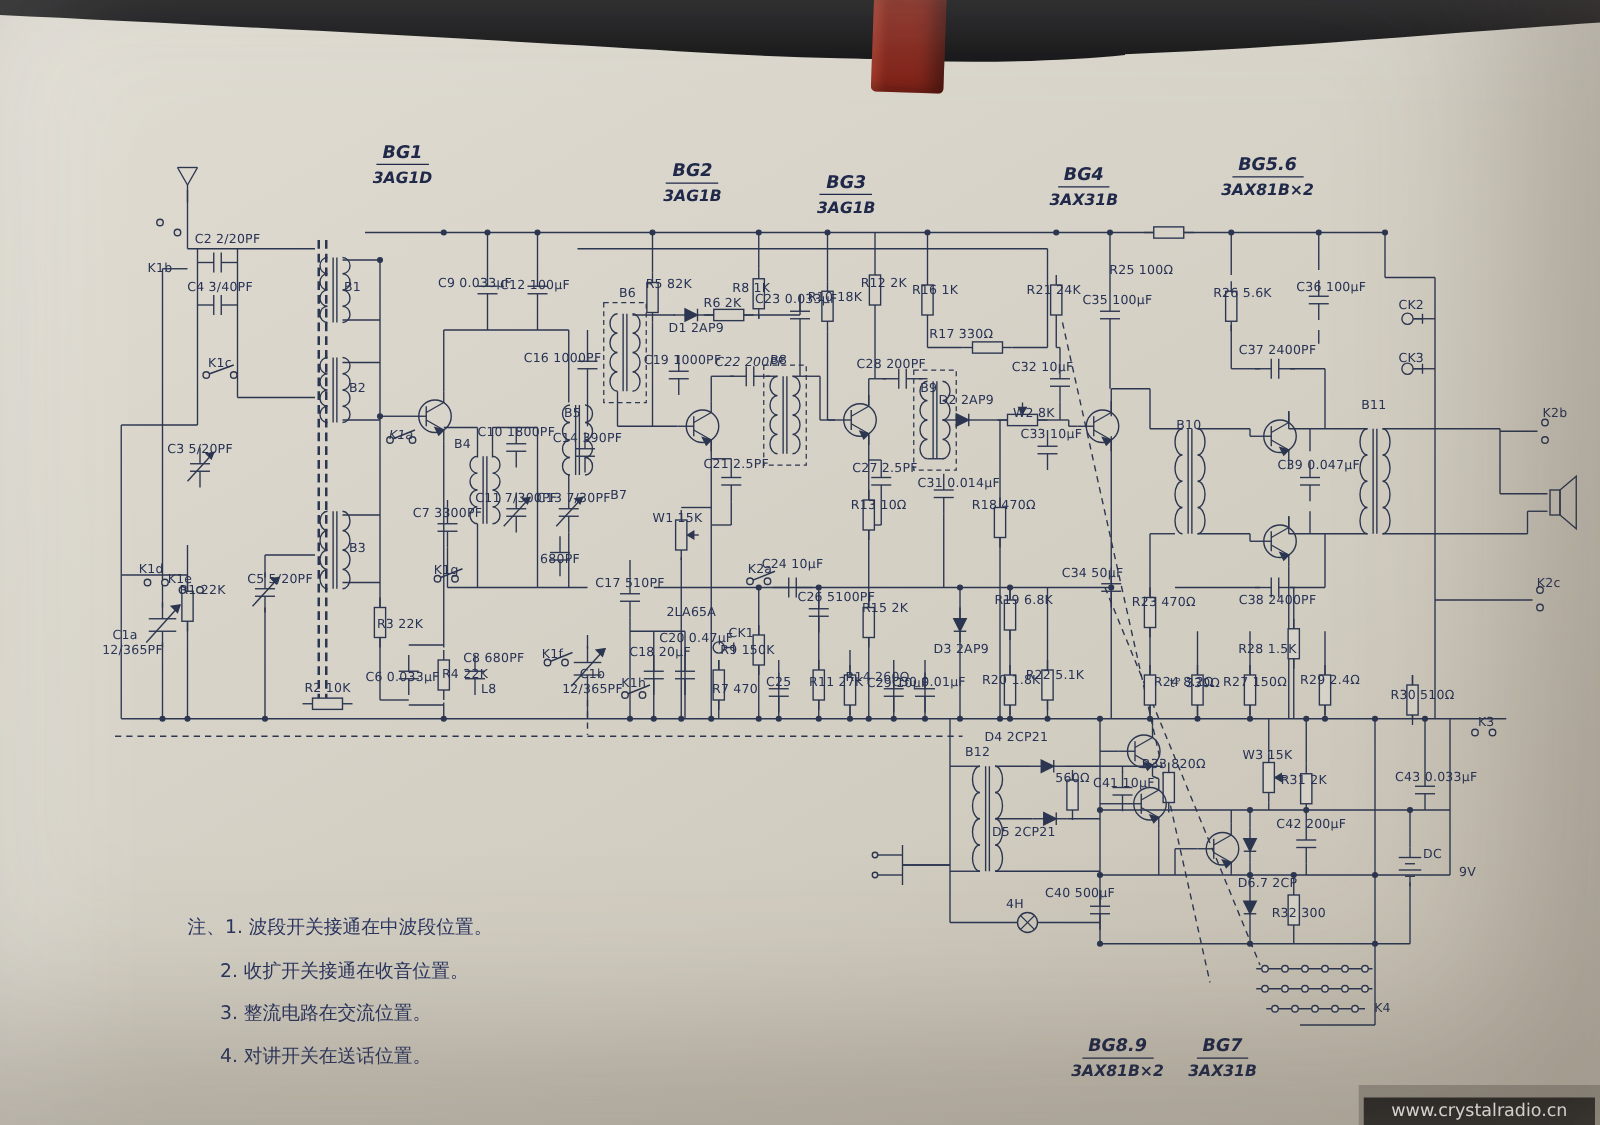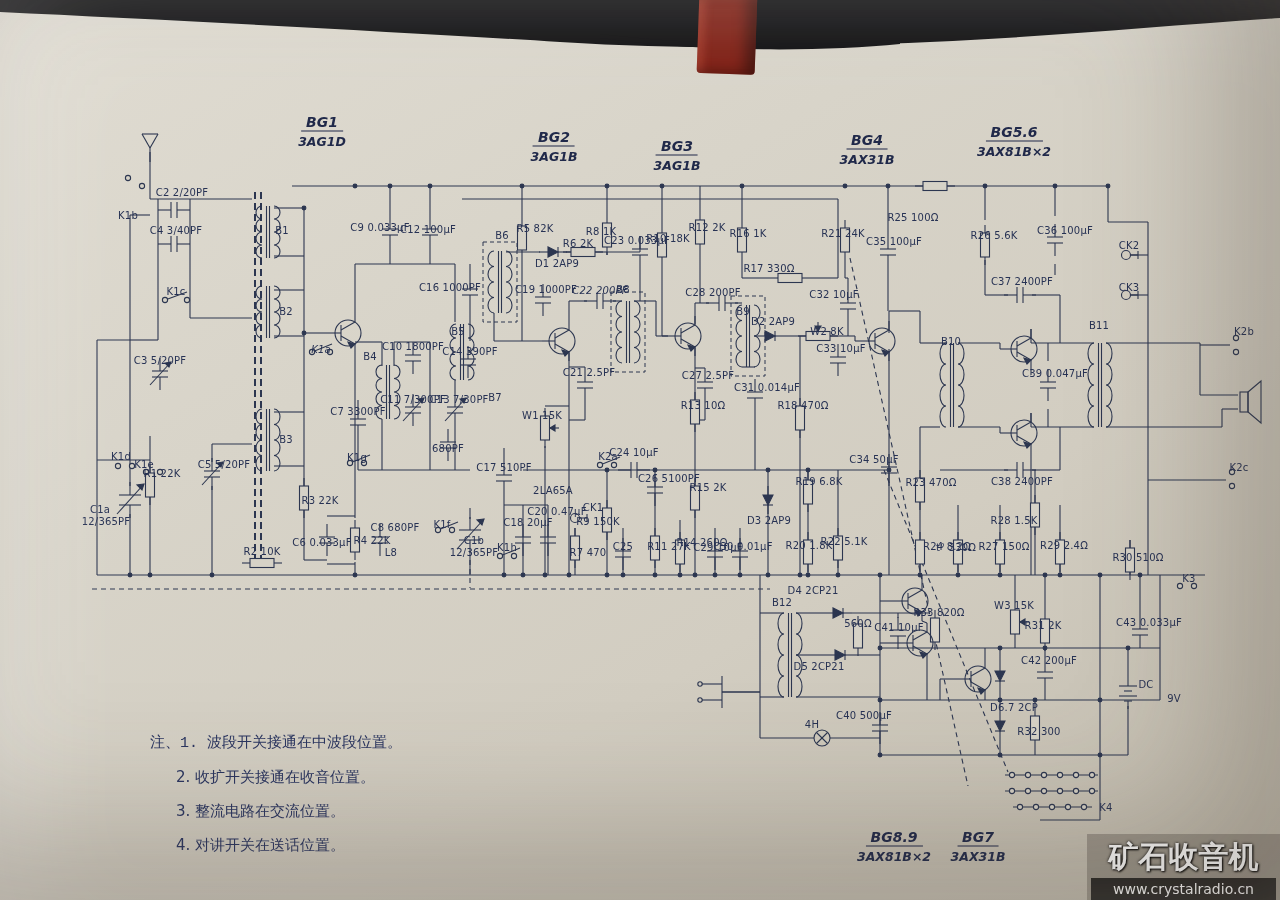--- a/index.html
+++ b/index.html
@@ -1239,28 +1239,27 @@
   <div id="stages">
       <div class="stage" style="left: 322px; top: 130px;"><span class="top">BG1</span><div class="bot">3AG1D</div></div>
       <div class="stage" style="left: 554px; top: 145px;"><span class="top">BG2</span><div class="bot">3AG1B</div></div>
       <div class="stage" style="left: 677px; top: 154px;"><span class="top">BG3</span><div class="bot">3AG1B</div></div>
       <div class="stage" style="left: 867px; top: 148px;"><span class="top">BG4</span><div class="bot">3AX31B</div></div>
       <div class="stage" style="left: 1014px; top: 140px;"><span class="top">BG5.6</span><div class="bot">3AX81B×2</div></div>
       <div class="stage" style="left: 894px; top: 845px;"><span class="top">BG8.9</span><div class="bot">3AX81B×2</div></div>
       <div class="stage" style="left: 978px; top: 845px;"><span class="top">BG7</span><div class="bot">3AX31B</div></div>
     </div>
   <div id="notes">
-      <div class="note-line" style="left: 150px; top: 742px; font-family: Liberation Mono, monospace;">注、1. 波段开关接通在中波段位置。</div>
+      <div class="note-line" style="left: 150px; top: 742px;">注、1. 波段开关接通在中波段位置。</div>
       <div class="note-line" style="left: 176px; top: 777px;">2. 收扩开关接通在收音位置。</div>
       <div class="note-line" style="left: 176px; top: 811px;">3. 整流电路在交流位置。</div>
       <div class="note-line" style="left: 176px; top: 845px;">4. 对讲开关在送话位置。</div>
     </div>
 
   <div class="watermark">
-    <div class="wm-title">矿石收音机</div>
     <div class="wm-url">www.crystalradio.cn</div>
   </div>
 
   <svg class="top-band" viewBox="0 0 1280 90">
     <path d="M0,0 H1280 V18 C1160,26 1060,36 930,42 C800,48 690,50 560,42 C400,32 170,20 0,12 Z" fill="#0b0b0d"></path>
     <path d="M600,38 C700,52 820,52 900,44 L900,40 C800,46 700,46 600,34 Z" fill="#0b0b0d"></path>
   </svg>
   <div class="red-clip"></div>
 
   <div class="vignette"></div>

